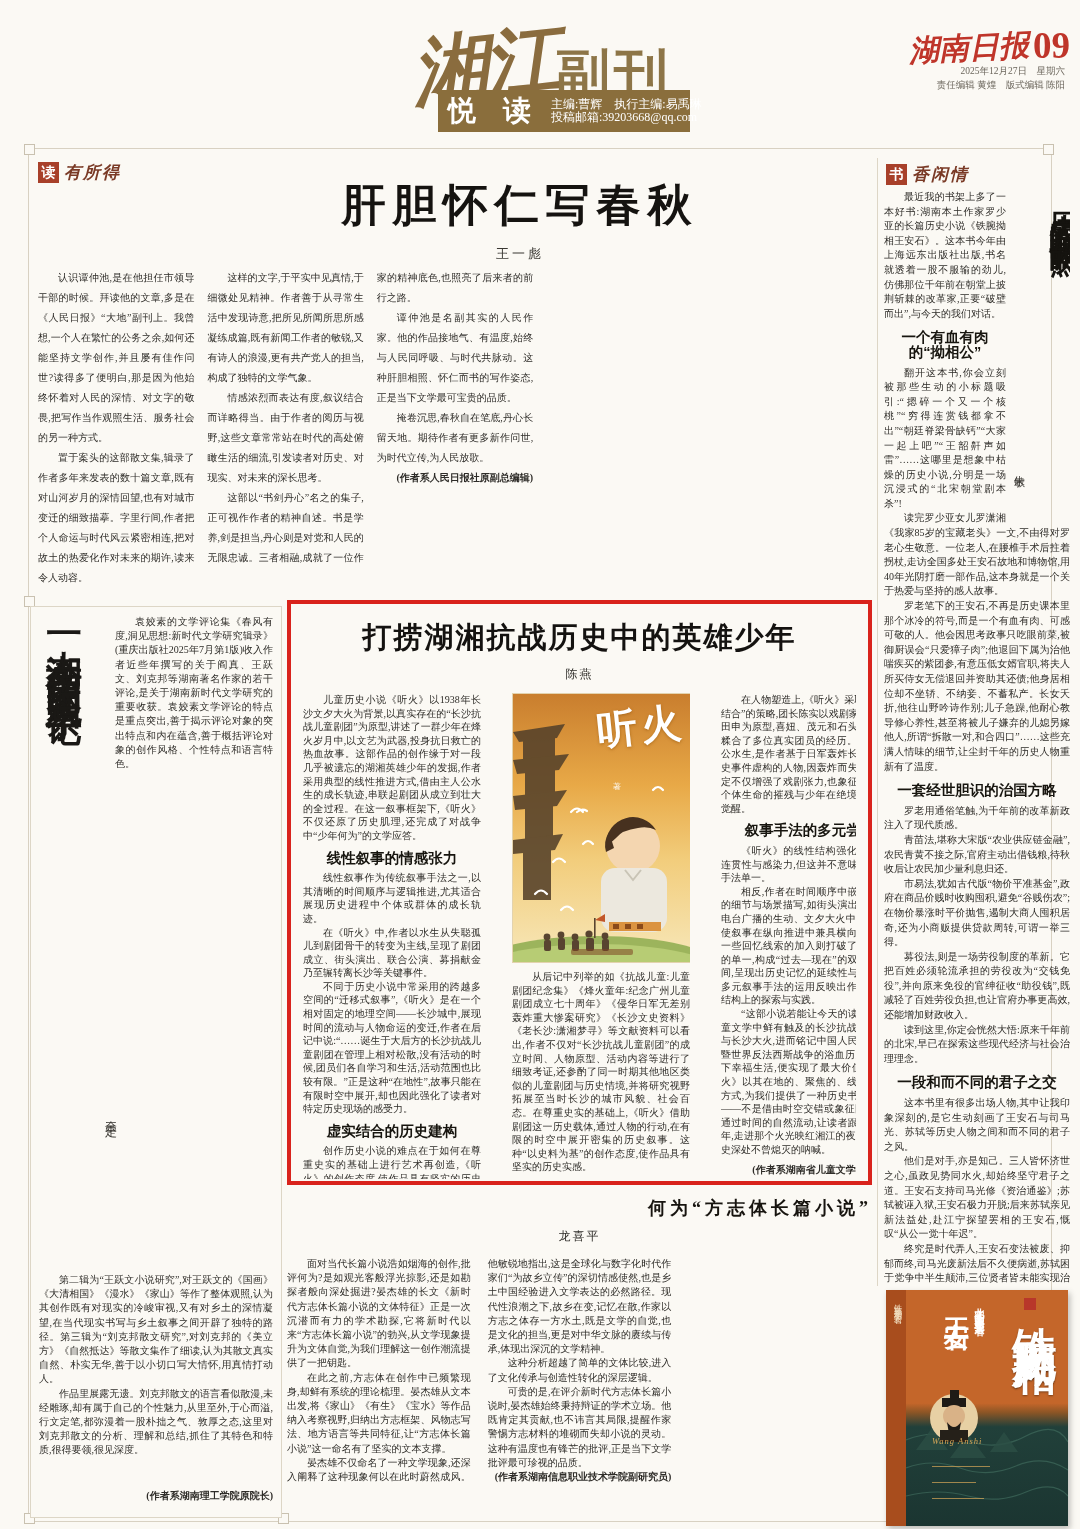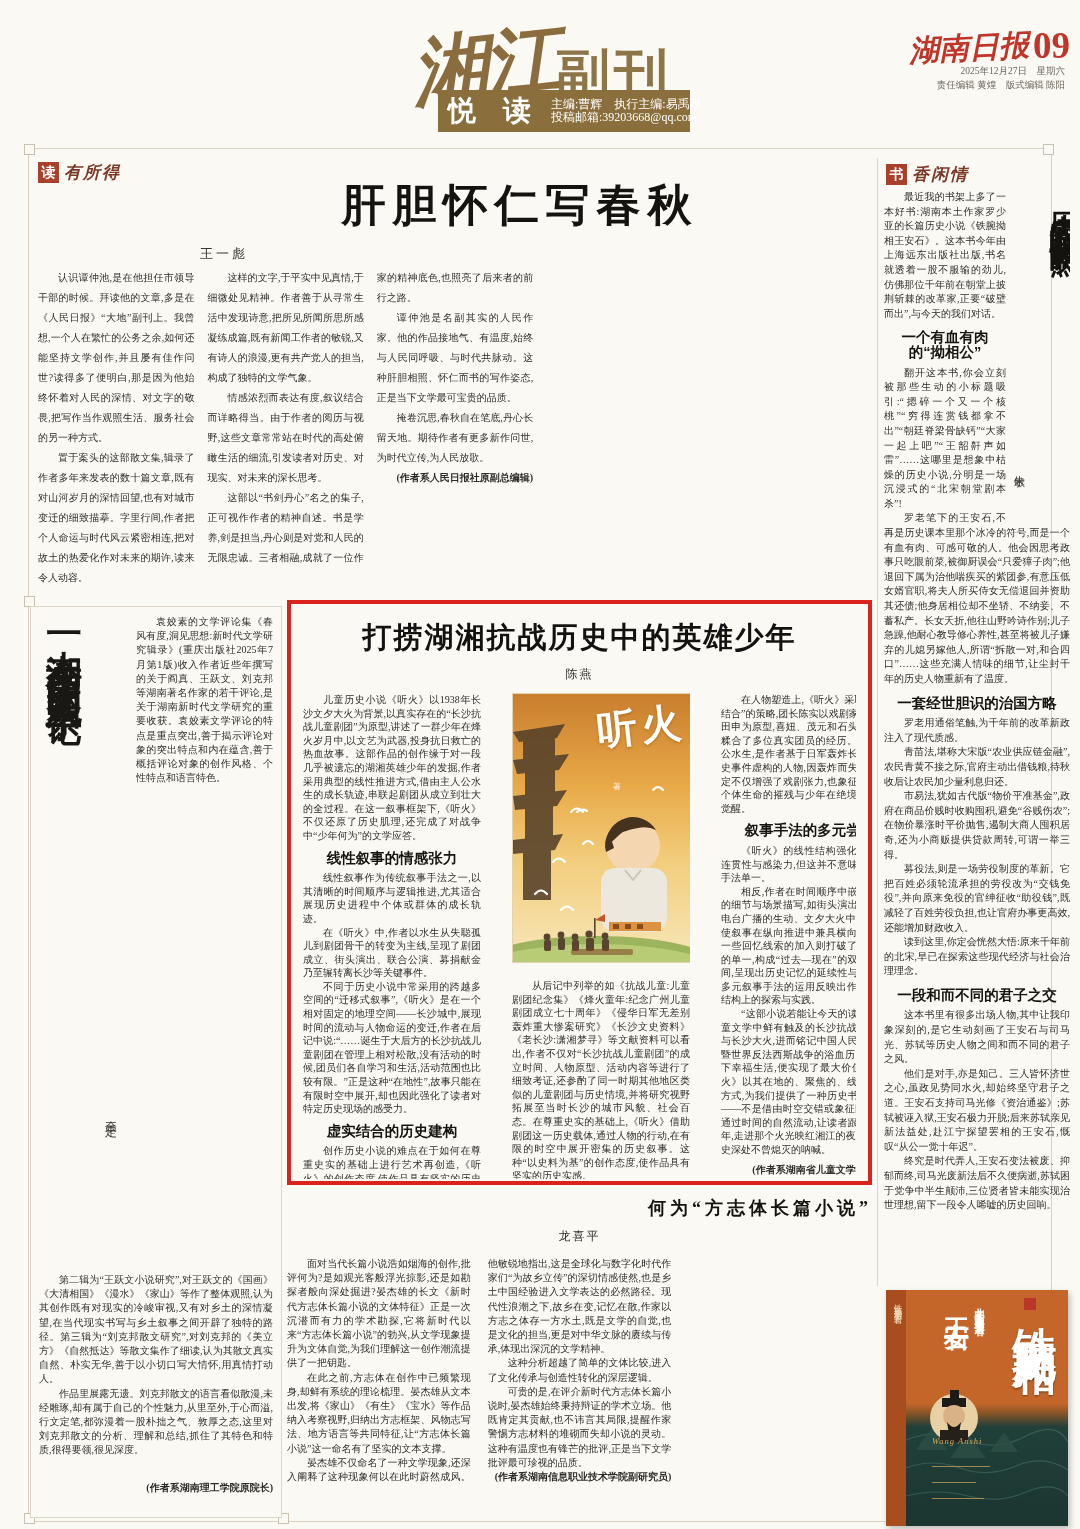--- a/index.html
+++ b/index.html
@@ -22,33 +22,33 @@
   .badge{display:flex;align-items:center;gap:5px;}
   .badge-box{width:21px;height:21px;background:#a8402a;color:#fff;font-size:14px;font-weight:700;
              display:flex;align-items:center;justify-content:center;}
   .badge-text{font-size:17px;font-weight:700;font-style:italic;color:#7a3a26;letter-spacing:2px;}
   
   .jtext{text-align:justify;text-justify:inter-ideograph;}
   .para{margin:0;text-indent:2em;}
   .attr{font-weight:700;text-align:right;text-indent:0;}
   
   .t1-title{font-size:44px;font-weight:900;letter-spacing:7px;color:#151310;text-align:center;white-space:nowrap;}
-  .t1-author{font-size:13px;letter-spacing:3px;margin-top:10px;color:#3a3833;}
+  .t1-author{font-size:13px;text-align:center;letter-spacing:3px;margin-top:10px;color:#3a3833;}
   .t1-body{column-count:5;column-gap:13px;column-fill:auto;height:330px;overflow:hidden;
            font-size:10px;line-height:20px;}
   
   .sidebar{border:1px solid #ddd6c6;padding:8px;box-sizing:border-box;background:#fbf9f4;}
   .vtitle{writing-mode:vertical-rl;text-orientation:upright;font-weight:900;color:#1a1815;}
   .side-top{display:flex;height:652px;overflow:hidden;}
   .side-vwrap{width:76px;position:relative;flex:none;}
   .side-author{writing-mode:vertical-rl;text-orientation:upright;font-size:12px;letter-spacing:2px;
                position:absolute;right:-4px;bottom:150px;color:#3a3833;}
-  .side-col{flex:1;overflow:hidden;font-size:10px;line-height:14.2px;margin-left:21px;}
+  .side-col{flex:1;overflow:hidden;font-size:10px;line-height:14.2px;}
   .side-bottom{height:200px;overflow:hidden;font-size:10px;line-height:14.2px;margin-top:6px;}
-  .side-attr{font-size:10px;margin-top:8px;}
+  .side-attr{font-size:10px;margin-top:16px;}
   
   .redbox{border:4px solid #d9231c;background:#fbf9f4;box-sizing:border-box;padding:6px 12px;}
   .red-title{font-family:"Liberation Sans","DejaVu Sans",sans-serif;font-size:29px;font-weight:900;
              letter-spacing:2px;text-align:center;color:#141210;margin-top:8px;}
   .red-author{font-size:12px;text-align:center;letter-spacing:2px;margin-top:8px;}
   .red-cols{display:flex;gap:31px;margin-top:10px;height:486px;overflow:hidden;}
   .rcol{width:178px;flex:none;overflow:hidden;font-size:10px;line-height:13.6px;}
   .subhead{font-family:"Liberation Sans","DejaVu Sans",sans-serif;font-size:14.5px;font-weight:700;
            text-align:center;text-indent:0;margin:9px 0 6px;color:#17150f;}
   .red-attr{font-size:10px;font-weight:700;text-align:right;margin-top:6px;}
@@ -226,21 +226,21 @@
               <circle cx="92" cy="242" r="3.4"></circle>
                 <rect x="89" y="245" width="7" height="12" rx="2"></rect>
               <path d="M82 226 l10 -6 l0 8 z" fill="#c2572a"></path>
               <rect x="81" y="224" width="1.6" height="20" fill="#584430"></rect>
             </g>
           </svg>
           <div class="cover1-title">听火</div>
           <div class="cover1-author">著</div>
           <div class="cover1-pub"></div>
         </div>
-        <p class="para" style="margin-top:16px;">从后记中列举的如《抗战儿童:儿童剧团纪念集》《烽火童年:纪念广州儿童剧团成立七十周年》《侵华日军无差别轰炸重大惨案研究》《长沙文史资料》《老长沙:潇湘梦寻》等文献资料可以看出,作者不仅对“长沙抗战儿童剧团”的成立时间、人物原型、活动内容等进行了细致考证,还参酌了同一时期其他地区类似的儿童剧团与历史情境,并将研究视野拓展至当时长沙的城市风貌、社会百态。在尊重史实的基础上,《听火》借助剧团这一历史载体,通过人物的行动,在有限的时空中展开密集的历史叙事。这种“以史料为基”的创作态度,使作品具有坚实的历史实感。</p>
+        <p class="para" style="margin-top:7px;">从后记中列举的如《抗战儿童:儿童剧团纪念集》《烽火童年:纪念广州儿童剧团成立七十周年》《侵华日军无差别轰炸重大惨案研究》《长沙文史资料》《老长沙:潇湘梦寻》等文献资料可以看出,作者不仅对“长沙抗战儿童剧团”的成立时间、人物原型、活动内容等进行了细致考证,还参酌了同一时期其他地区类似的儿童剧团与历史情境,并将研究视野拓展至当时长沙的城市风貌、社会百态。在尊重史实的基础上,《听火》借助剧团这一历史载体,通过人物的行动,在有限的时空中展开密集的历史叙事。这种“以史料为基”的创作态度,使作品具有坚实的历史实感。</p>
       </div>
 
       <div class="rcol jtext">
         <p class="para">在人物塑造上,《听火》采取了“虚实结合”的策略,团长陈实以戏剧家田汉之子田申为原型,喜妞、茂元和石头等角色则糅合了多位真实团员的经历。至于主人公水生,是作者基于日军轰炸长沙这一历史事件虚构的人物,因轰炸而失聪这一设定不仅增强了戏剧张力,也象征着战争对个体生命的摧残与少年在绝境中的精神觉醒。</p>
         <p class="subhead">叙事手法的多元尝试</p>
         <p class="para">《听火》的线性结构强化了叙事的连贯性与感染力,但这并不意味着其叙事手法单一。</p>
         <p class="para">相反,作者在时间顺序中嵌入了丰富的细节与场景描写,如街头演出的热烈、电台广播的生动、文夕大火中的“逆行”,使叙事在纵向推进中兼具横向的广度。一些回忆线索的加入则打破了线性时间的单一,构成“过去—现在”的双重叙事空间,呈现出历史记忆的延续性与流动性。多元叙事手法的运用反映出作者在叙事结构上的探索与实践。</p>
         <p class="para">“这部小说若能让今天的读者知晓儿童文学中鲜有触及的长沙抗战儿童剧团与长沙大火,进而铭记中国人民抗日战争暨世界反法西斯战争的浴血历史,珍惜当下幸福生活,便实现了最大价值。”《听火》以其在地的、聚焦的、线性的叙事方式,为我们提供了一种历史书写的可能——不是借由时空交错或象征隐喻,而是通过时间的自然流动,让读者跟随一群少年,走进那个火光映红湘江的夜晚,听见历史深处不曾熄灭的呐喊。</p>
         <p class="para red-attr">(作者系湖南省儿童文学学会理事)</p>
       </div>
@@ -264,20 +264,21 @@
   <div class="vline"></div>
   <div class="abs" style="left:884px;top:190px;width:186px;height:1094px;">
     <div class="right-body jtext" style="height:1094px;">
       <div class="r-float">
         <div class="r-vtitle">历史的回响与时代的映照</div>
         <div class="r-author">朱敏</div>
       </div>
       <p class="para">最近我的书架上多了一本好书:湖南本土作家罗少亚的长篇历史小说《铁腕拗相王安石》。这本书今年由上海远东出版社出版,书名就透着一股不服输的劲儿,仿佛那位千年前在朝堂上披荆斩棘的改革家,正要“破壁而出”,与今天的我们对话。</p>
       <p class="subhead">一个有血有肉的“拗相公”</p>
       <p class="para">翻开这本书,你会立刻被那些生动的小标题吸引:“摁碎一个又一个核桃”“穷得连赏钱都拿不出”“朝廷脊梁骨缺钙”“大家一起上吧”“王韶鼾声如雷”……这哪里是想象中枯燥的历史小说,分明是一场沉浸式的“北宋朝堂剧本杀”!</p>
+      <p class="para">读完罗少亚女儿罗潇湘《我家85岁的宝藏老头》一文,不由得对罗老心生敬意。一位老人,在腰椎手术后拄着拐杖,走访全国多处王安石故地和博物馆,用40年光阴打磨一部作品,这本身就是一个关于热爱与坚持的感人故事。</p>
       <p class="para">罗老笔下的王安石,不再是历史课本里那个冰冷的符号,而是一个有血有肉、可感可敬的人。他会因思考政事只吃眼前菜,被御厨误会“只爱獐子肉”;他退回下属为治他喘疾买的紫团参,有意压低女婿官职,将夫人所买侍女无偿退回并资助其还债;他身居相位却不坐轿、不纳妾、不蓄私产。长女夭折,他往山野吟诗作别;儿子急躁,他耐心教导修心养性,甚至将被儿子嫌弃的儿媳另嫁他人,所谓“拆散一对,和合四口”……这些充满人情味的细节,让尘封千年的历史人物重新有了温度。</p>
       <p class="subhead">一套经世胆识的治国方略</p>
       <p class="para">罗老用通俗笔触,为千年前的改革新政注入了现代质感。</p>
       <p class="para">青苗法,堪称大宋版“农业供应链金融”,农民青黄不接之际,官府主动出借钱粮,待秋收后让农民加少量利息归还。</p>
       <p class="para">市易法,犹如古代版“物价平准基金”,政府在商品价贱时收购囤积,避免“谷贱伤农”;在物价暴涨时平价抛售,遏制大商人囤积居奇,还为小商贩提供贷款周转,可谓一举三得。</p>
       <p class="para">募役法,则是一场劳役制度的革新。它把百姓必须轮流承担的劳役改为“交钱免役”,并向原来免役的官绅征收“助役钱”,既减轻了百姓劳役负担,也让官府办事更高效,还能增加财政收入。</p>
       <p class="para">读到这里,你定会恍然大悟:原来千年前的北宋,早已在探索这些现代经济与社会治理理念。</p>
       <p class="subhead">一段和而不同的君子之交</p>
       <p class="para">这本书里有很多出场人物,其中让我印象深刻的,是它生动刻画了王安石与司马光、苏轼等历史人物之间和而不同的君子之风。</p>
       <p class="para">他们是对手,亦是知己。三人皆怀济世之心,虽政见势同水火,却始终坚守君子之道。王安石支持司马光修《资治通鉴》;苏轼被诬入狱,王安石极力开脱;后来苏轼亲见新法益处,赴江宁探望罢相的王安石,慨叹“从公一觉十年迟”。</p>

